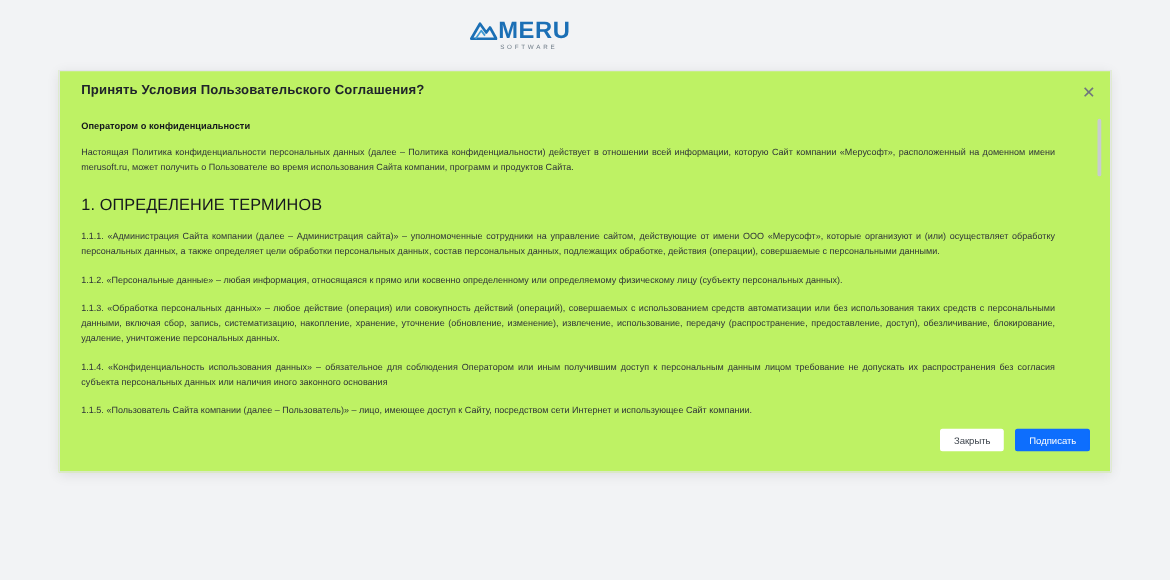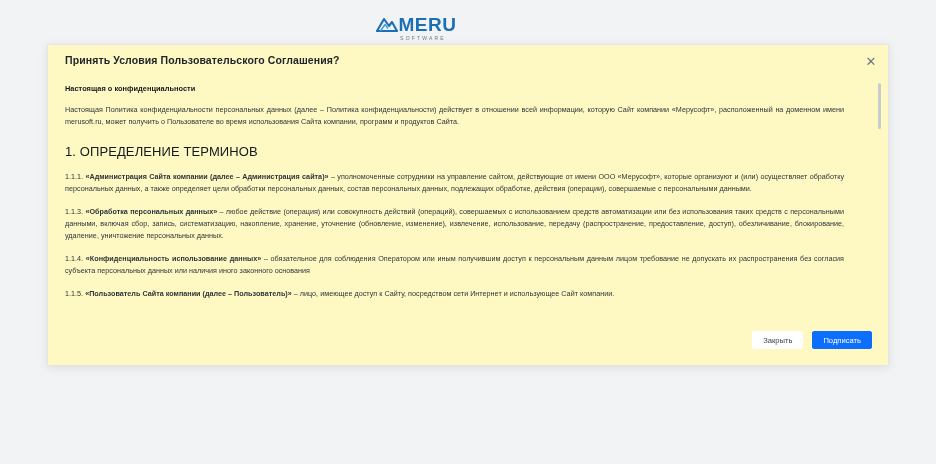--- a/index.html
+++ b/index.html
@@ -50,24 +50,24 @@
     font-size: 5px;
     letter-spacing: 2.2px;
     color: #6d7a86;
     margin-top: 2px;
     margin-left: 14px;
   }
   
   .modal {
     position: absolute;
     left: 47px;
-    top: 44px;
+    top: 56px;
     width: 842px;
     height: 322px;
-    background: #fef9c3;
+    background: #bef264;
     border: 1px solid #e3e5e8;
     box-shadow: 0 2px 10px rgba(0,0,0,0.09);
     display: flex;
     flex-direction: column;
   }
   .modal-header {
     height: 30px;
     flex: 0 0 30px;
     display: flex;
     align-items: center;
@@ -121,21 +121,21 @@
     font-size: 13px;
     font-weight: normal;
     color: #15181d;
     margin: 13px 0 9px 0;
     letter-spacing: 0.1px;
   }
   .doc p {
     margin: 0 16px 11px 0;
   }
   .doc p.tight { margin-bottom: 10px; }
-  .doc b { font-weight: bold; }
+  .doc b { font-weight: normal; }
   
   .scroll-track {
     position: absolute;
     right: 7px;
     top: 7px;
     bottom: 7px;
     width: 3px;
     background: transparent;
   }
   .scroll-thumb {
@@ -201,38 +201,42 @@
 
   <div class="modal">
 
     <div class="modal-header">
       <span class="modal-title">Принять Условия Пользовательского Соглашения?</span>
       <button class="close-btn">✕</button>
     </div>
 
     <div class="modal-body">
       <div class="doc">
-        <h3>Настоящая о конфиденциальности</h3>
+        <h3>Оператором о конфиденциальности</h3>
         <p>Настоящая Политика конфиденциальности персональных данных (далее – Политика конфиденциальности) действует в отношении всей информации, которую Сайт компании «Мерусофт», расположенный на доменном имени merusoft.ru, может получить о Пользователе во время использования Сайта компании, программ и продуктов Сайта.</p>
         <h4>1. ОПРЕДЕЛЕНИЕ ТЕРМИНОВ</h4>
 
         <p>
           <span>1.1.1.</span>
           <b>«Администрация Сайта компании (далее – Администрация сайта)»</b><span> – уполномоченные сотрудники на управление сайтом, действующие от имени ООО «Мерусофт», которые организуют и (или) осуществляет обработку персональных данных, а также определяет цели обработки персональных данных, состав персональных данных, подлежащих обработке, действия (операции), совершаемые с персональными данными.</span>
         </p>
 
+        <p>
+          <span>1.1.2.</span>
+          <b>«Персональные данные»</b><span> – любая информация, относящаяся к прямо или косвенно определенному или определяемому физическому лицу (субъекту персональных данных).</span>
+        </p>
 
         <p>
           <span>1.1.3.</span>
           <b>«Обработка персональных данных»</b><span> – любое действие (операция) или совокупность действий (операций), совершаемых с использованием средств автоматизации или без использования таких средств с персональными данными, включая сбор, запись, систематизацию, накопление, хранение, уточнение (обновление, изменение), извлечение, использование, передачу (распространение, предоставление, доступ), обезличивание, блокирование, удаление, уничтожение персональных данных.</span>
         </p>
 
         <p>
           <span>1.1.4.</span>
-          <b>«Конфиденциальность использование данных»</b><span> – обязательное для соблюдения Оператором или иным получившим доступ к персональным данным лицом требование не допускать их распространения без согласия субъекта персональных данных или наличия иного законного основания</span>
+          <b>«Конфиденциальность использования данных»</b><span> – обязательное для соблюдения Оператором или иным получившим доступ к персональным данным лицом требование не допускать их распространения без согласия субъекта персональных данных или наличия иного законного основания</span>
         </p>
 
         <p>
           <span>1.1.5.</span>
           <b>«Пользователь Сайта компании (далее – Пользователь)»</b><span> – лицо, имеющее доступ к Сайту, посредством сети Интернет и использующее Сайт компании.</span>
         </p>
 
       </div>
 
       <div class="scroll-track"></div>

